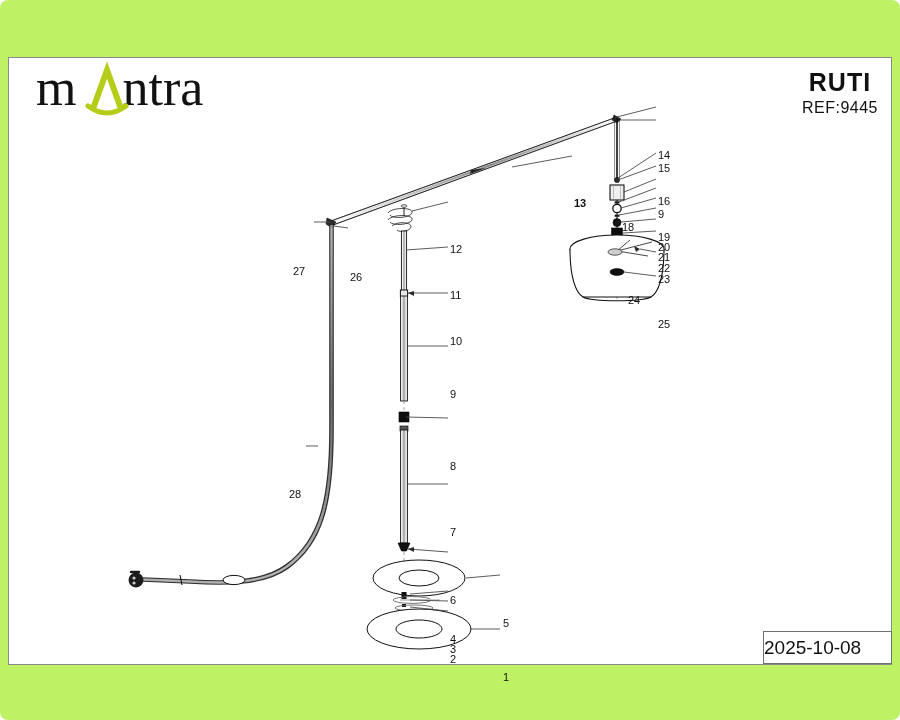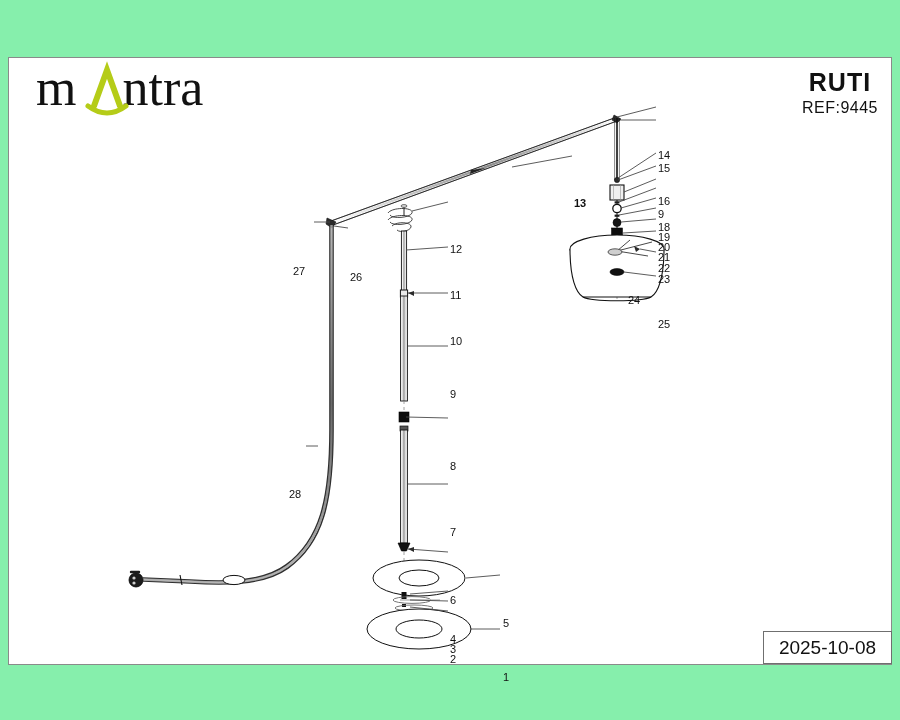--- a/index.html
+++ b/index.html
@@ -1,25 +1,25 @@
 <!DOCTYPE html>
 <html><head>
 <meta charset="utf-8">
 <style>
   html,body{margin:0;padding:0;background:#ffffff;}
   body{width:900px;height:720px;font-family:"Liberation Sans",sans-serif;overflow:hidden;}
-  #root{position:relative;width:900px;height:720px;background:#86efac;}
+  #root{position:relative;width:900px;height:720px;background:#bef264;border-radius:8px;}
   #frame{position:absolute;left:8px;top:57px;width:884px;height:608px;border:1px solid #8a8a8a;box-sizing:border-box;background:#ffffff;}
   #logo{position:absolute;left:36px;top:60px;width:240px;height:56px;}
   .logo-text{position:absolute;top:0;left:0;font-family:"Liberation Serif",serif;font-size:52px;line-height:56px;color:#111;letter-spacing:0px;white-space:nowrap;}
   #logo svg{position:absolute;left:0;top:0;}
   #title{position:absolute;right:22px;top:68px;text-align:center;}
   #title .t1{font-size:25px;font-weight:700;color:#111;line-height:28px;letter-spacing:1px;}
   #title .t2{font-size:16px;font-weight:400;color:#111;line-height:20px;margin-top:2px;letter-spacing:0.5px;}
-  #datebox{position:absolute;left:763px;top:631px;width:129px;height:33px;border:1px solid #6f6f6f;box-sizing:border-box;display:flex;align-items:center;justify-content:center;background:#fff;}
+  #datebox{position:absolute;left:763px;top:631px;width:129px;height:33px;border:1px solid #6f6f6f;box-sizing:border-box;display:flex;align-items:center;justify-content:flex-start;background:#fff;}
   #datebox span{font-size:19px;color:#111;letter-spacing:0px;}
   #art{position:absolute;left:0;top:0;}
   .lbl{position:absolute;font-size:11px;color:#111;font-family:"Liberation Sans",sans-serif;line-height:12px;white-space:nowrap;margin-top:48px;}
 </style>
 </head>
 <body>
 
 <div id="root">
 
   <div id="frame"></div>
@@ -226,21 +226,21 @@
     <div class="lbl" style="left:450px;top:412px;">8</div>
     <div class="lbl" style="left:450px;top:340px;">9</div>
     <div class="lbl" style="left:450px;top:287px;">10</div>
     <div class="lbl" style="left:450px;top:241px;">11</div>
     <div class="lbl" style="left:450px;top:195px;">12</div>
     <div class="lbl" style="left:574px;top:149px;font-weight:bold;">13</div>
     <div class="lbl" style="left:658px;top:101px;">14</div>
     <div class="lbl" style="left:658px;top:114px;">15</div>
     <div class="lbl" style="left:658px;top:147px;">16</div>
     <div class="lbl" style="left:658px;top:160px;">9</div>
-    <div class="lbl" style="left:658px;top:173px;">18</div>
+    <div class="lbl" style="left:622px;top:173px;">18</div>
     <div class="lbl" style="left:658px;top:183px;">19</div>
     <div class="lbl" style="left:658px;top:193px;">20</div>
     <div class="lbl" style="left:658px;top:203px;">21</div>
     <div class="lbl" style="left:658px;top:214px;">22</div>
     <div class="lbl" style="left:658px;top:225px;">23</div>
     <div class="lbl" style="left:628px;top:246px;">24</div>
     <div class="lbl" style="left:658px;top:270px;">25</div>
     <div class="lbl" style="left:350px;top:223px;">26</div>
     <div class="lbl" style="left:293px;top:217px;">27</div>
     <div class="lbl" style="left:289px;top:440px;">28</div>

